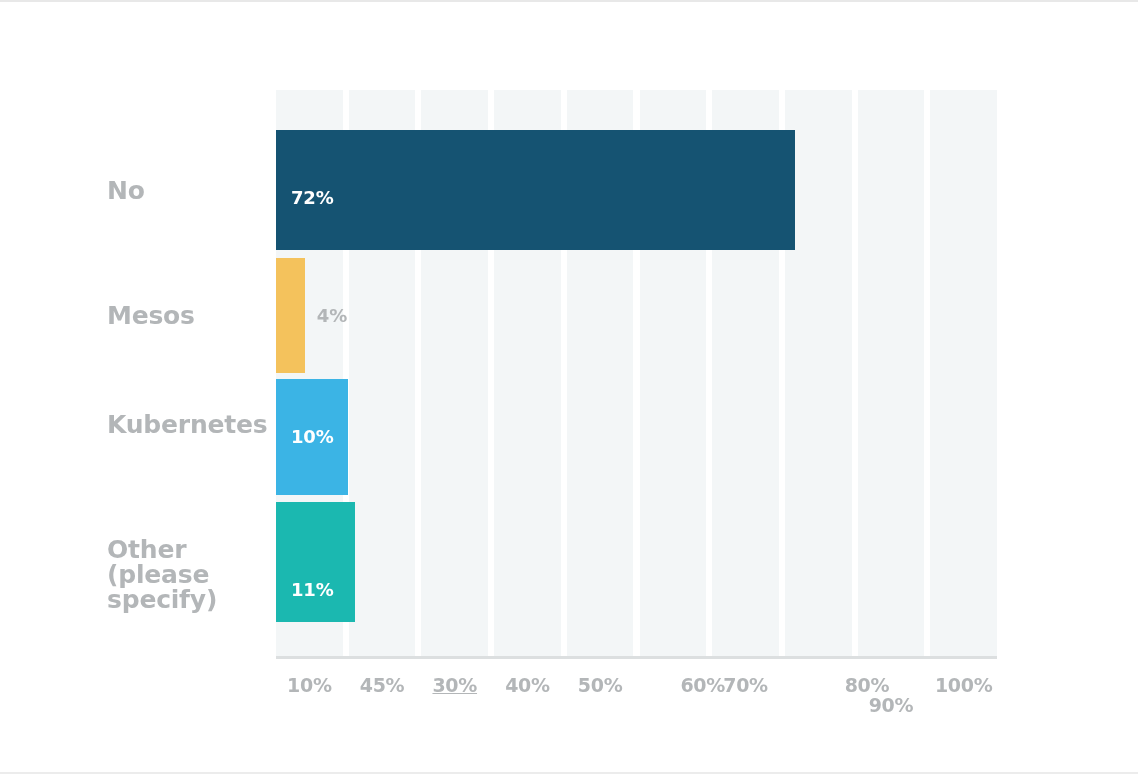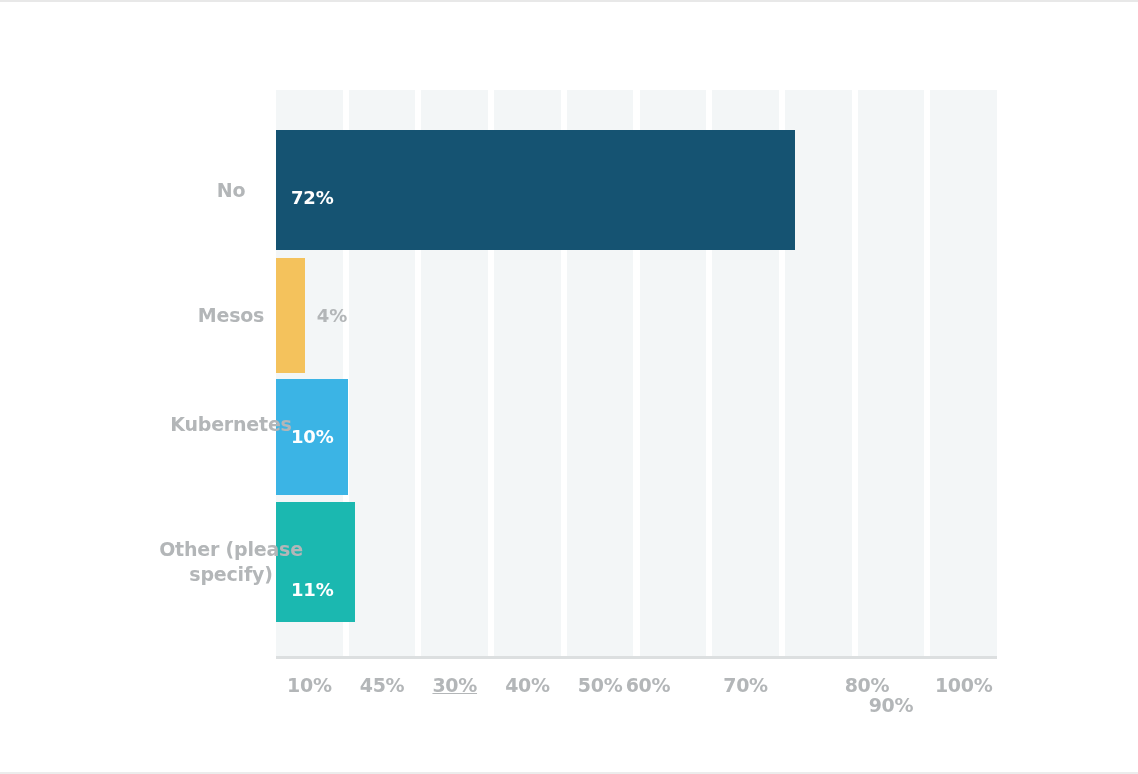--- a/index.html
+++ b/index.html
@@ -65,25 +65,24 @@
     width: 1138px;
   }
 
   .cat-label {
     position: absolute;
     left: 107px;
     width: 160px;
     color: #b3b6b8;
     font-family: "DejaVu Sans", sans-serif;
     font-weight: bold;
-    font-size: 19px;
+    font-size: 25px;
     line-height: 25px;
     letter-spacing: -0.2px;
-    text-align: center;
-    margin-left: 44px;
+    text-align: left;
   }
 
   .bar {
     position: absolute;
     left: 276px;
   }
 
   .bar-value {
     position: absolute;
     font-family: "DejaVu Sans", sans-serif;
@@ -156,21 +155,21 @@
           <div class="bar-value inside" style="top: 549px; margin-top: 28px;">11%</div>
           <div class="cat-label" style="top: 535px;">Other (please specify)</div>
         </div>
       </div>
     <div id="ticks">
         <div class="tick" style="left: 309.35px;">10%</div>
         <div class="tick" style="left: 382.05px;">45%</div>
         <div class="tick" style="left: 454.75px; text-decoration: underline;">30%</div>
         <div class="tick" style="left: 527.45px;">40%</div>
         <div class="tick" style="left: 600.15px;">50%</div>
-        <div class="tick" style="left: 648px;">60%</div>
+        <div class="tick" style="left: 689px; text-align: right;">60%</div>
         <div class="tick" style="left: 745.55px;">70%</div>
         <div class="tick" style="left: 867px;">80%</div>
         <div class="tick" style="left: 890.95px; margin-top: 20px;">90%</div>
         <div class="tick" style="left: 963.65px; text-align: center;">100%</div>
       </div>
 
   </div>
 </div>
 
 </body></html>

